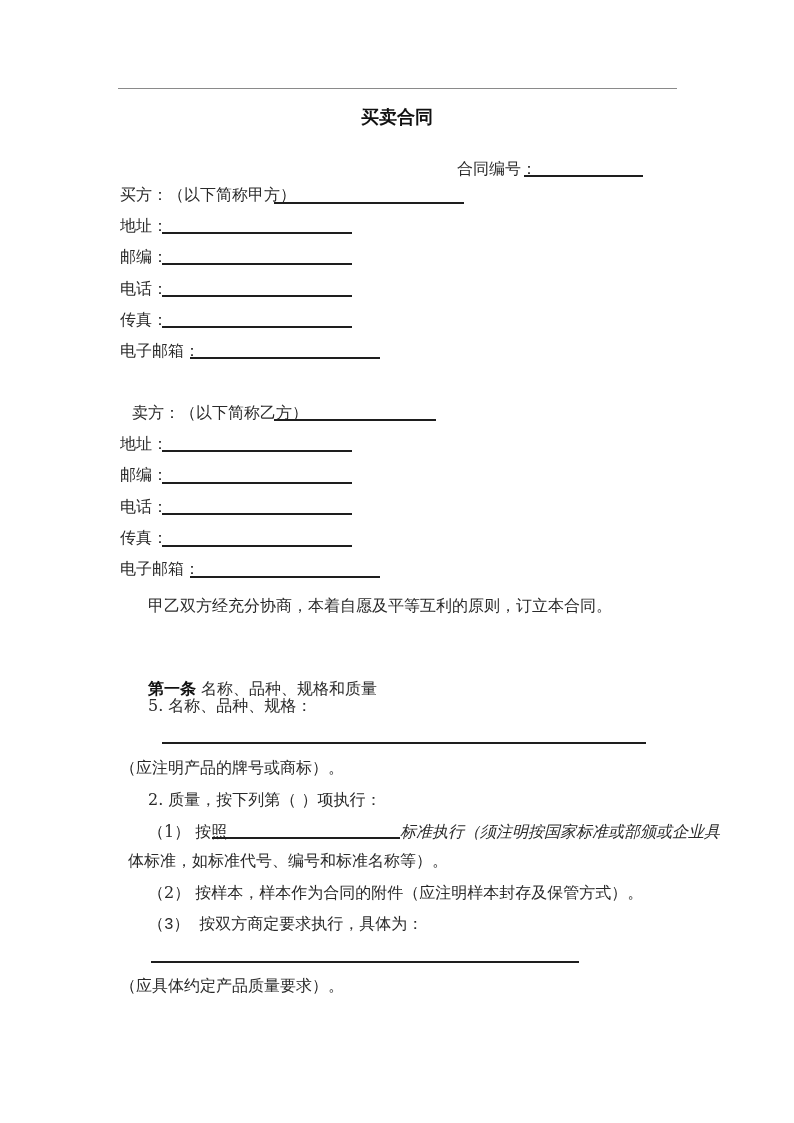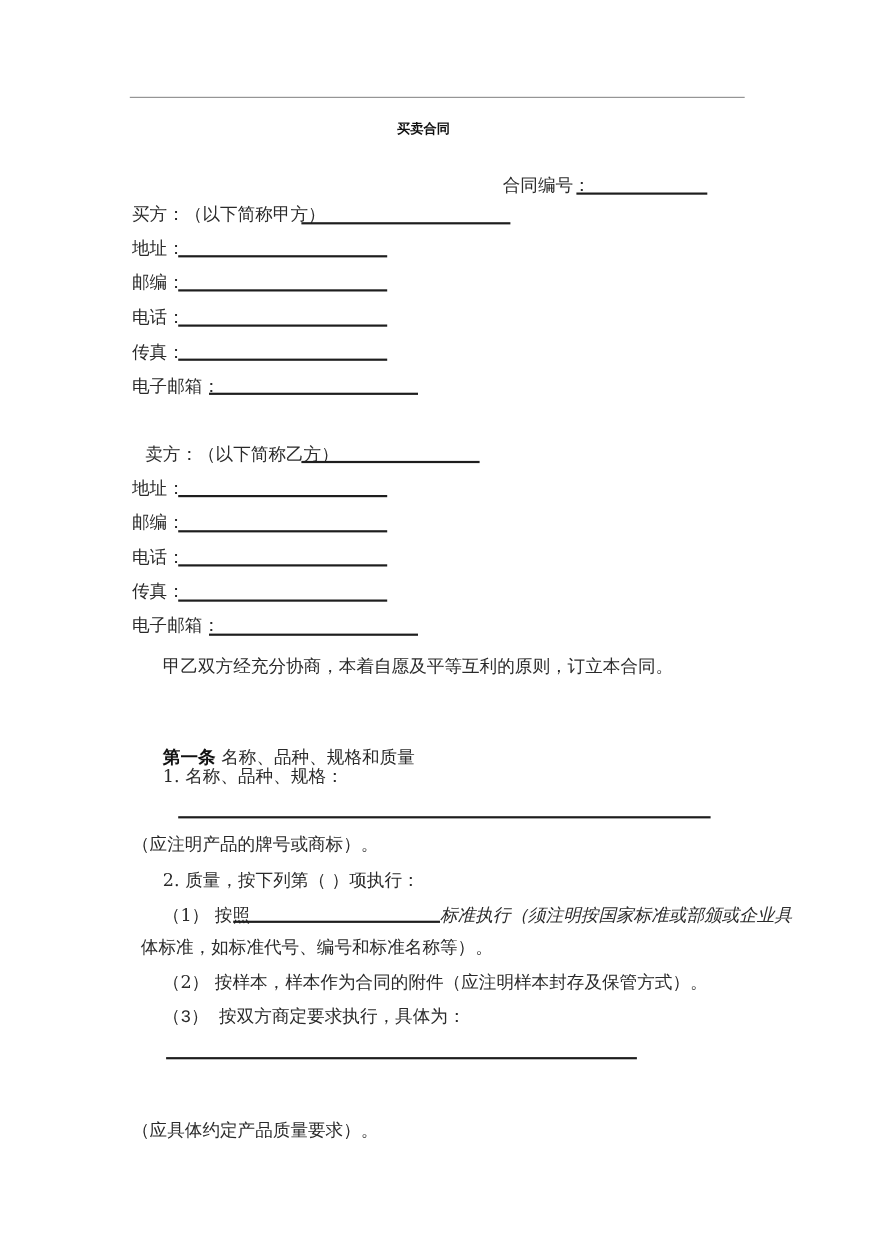--- a/index.html
+++ b/index.html
@@ -3,21 +3,21 @@
 <meta charset="utf-8">
 <style>
   html, body { margin: 0; padding: 0; background: #ffffff; }
   body { width: 794px; height: 1123px; position: relative; overflow: hidden;
          font-family: "DejaVu Serif", "Liberation Serif", serif; color: #222; }
   .abs { position: absolute; white-space: nowrap; }
   .t { font-size: 16px; line-height: 16px; color: #2a2a2a; }
   .rule { position: absolute; height: 1px; background: #8a8a8a; }
   .ul { position: absolute; height: 1.5px; background: #1e1e1e; }
   .title { font-family: "DejaVu Sans", "Liberation Sans", sans-serif; font-weight: bold;
-           font-size: 12px; line-height: 22px; color: #111; }
+           font-size: 18px; line-height: 22px; color: #111; }
   .bold { font-family: "DejaVu Sans", "Liberation Sans", sans-serif; font-weight: bold; color:#111; }
 </style>
 </head>
 <body>
 
 <div class="rule" style="left:118px; top:88px; width:559px;"></div>
 
 <div class="abs title" style="left:361px; top:106px;">买卖合同</div>
 
 <div class="abs t" style="left:457px; top:161px;">合同编号：</div>
@@ -59,28 +59,28 @@
 <div class="abs t" style="left:120px; top:561px;">电子邮箱：</div>
 <div class="ul" style="left:190px; top:576px; width:190px;"></div>
 
 <div class="abs t" style="left:148px; top:598px;">甲乙双方经充分协商，本着自愿及平等互利的原则，订立本合同。</div>
 
 <div class="abs t" style="left:148px; top:661px;margin-top:20px;">
   <span class="bold">第一条</span>
   <span>名称、品种、规格和质量</span>
 </div>
 
-<div class="abs t" style="left:148px; top:698px;">1. 名称、品种、规格：</div>
+<div class="abs t" style="left:148px; top:698px;">5. 名称、品种、规格：</div>
 <div class="ul" style="left:162px; top:742px; width:484px;"></div>
 <div class="abs t" style="left:120px; top:760px;">（应注明产品的牌号或商标）。</div>
 
 <div class="abs t" style="left:148px; top:792px;">2. 质量，按下列第（  ）项执行：</div>
 
 <div class="abs t" style="left:148px; top:824px;">（1）  按照</div>
 <div class="ul" style="left:212px; top:837px; width:188px;"></div>
 <div class="abs t" style="left:400px; top:824px;font-style:italic;">标准执行（须注明按国家标准或部颁或企业具</div>
 <div class="abs t" style="left:128px; top:853px;">体标准，如标准代号、编号和标准名称等）。</div>
 
 <div class="abs t" style="left:148px; top:885px;">（2）  按样本，样本作为合同的附件（应注明样本封存及保管方式）。</div>
 
 <div class="abs t" style="left:148px; top:917px;font-family:Liberation Mono, monospace;">（3）  按双方商定要求执行，具体为：</div>
 <div class="ul" style="left:151px; top:961px; width:428px;"></div>
-<div class="abs t" style="left:120px; top:978px;margin-top:42px;">（应具体约定产品质量要求）。</div>
+<div class="abs t" style="left:120px; top:978px;">（应具体约定产品质量要求）。</div>
 
 </body></html>

